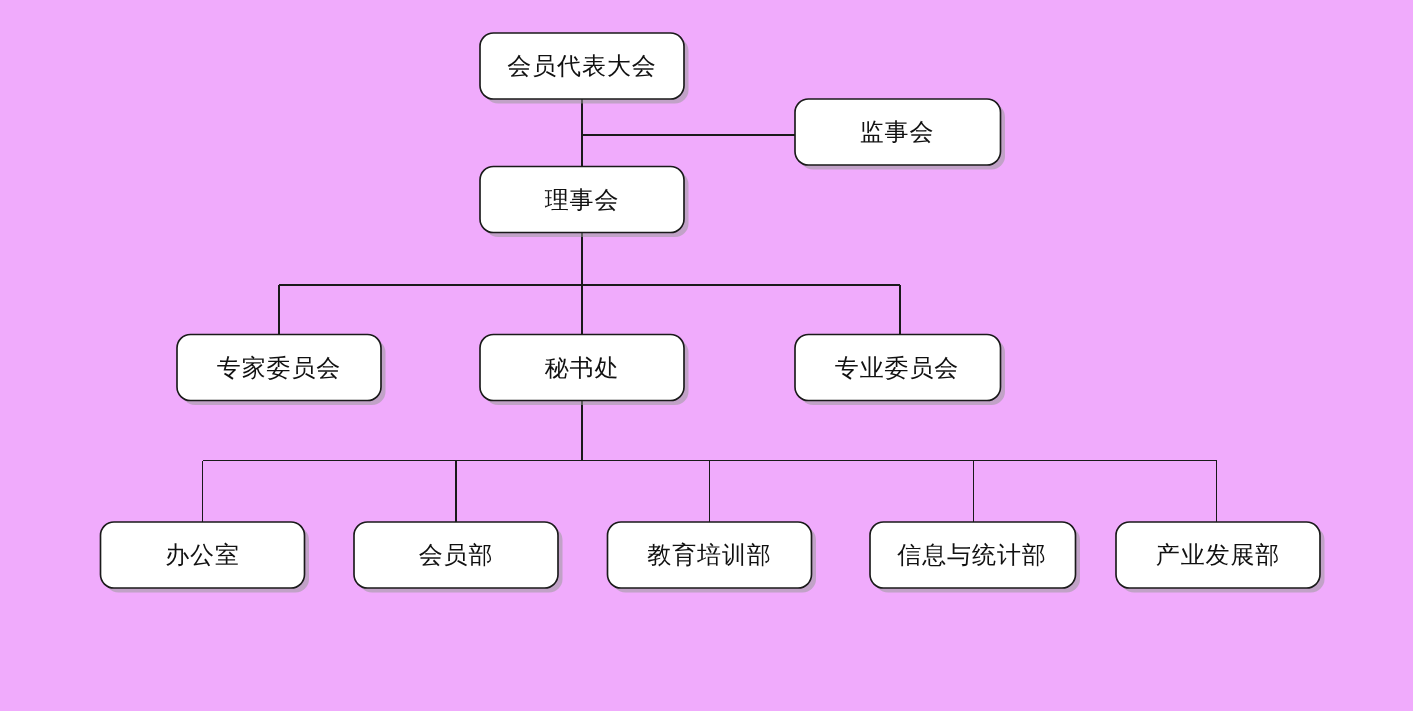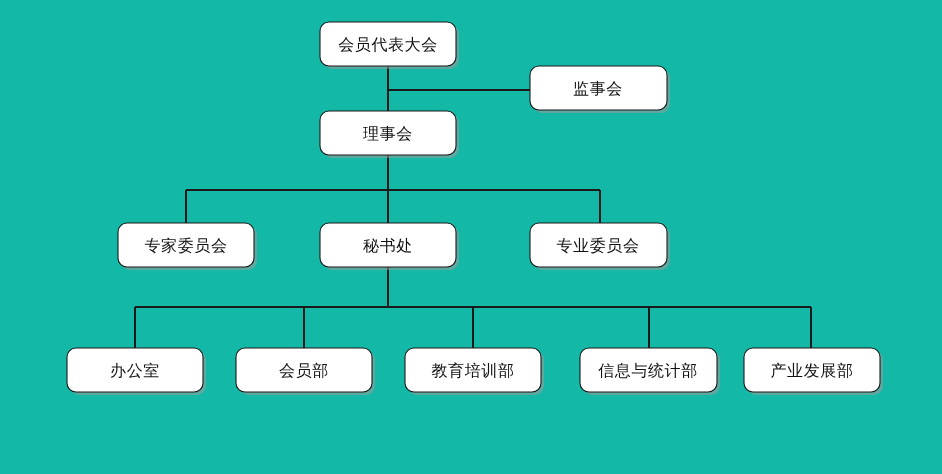--- a/index.html
+++ b/index.html
@@ -10,21 +10,21 @@
   body {
     width: 942px;
     height: 474px;
     overflow: hidden;
     font-family: "DejaVu Sans", "Liberation Sans", sans-serif;
   }
   #chart-root {
     position: relative;
     width: 942px;
     height: 474px;
-    background: #14b8a6;
+    background: #f0abfc;
   }
   svg.chart-canvas {
     position: absolute;
     top: 0;
     left: 0;
     width: 942px;
     height: 474px;
     display: block;
   }
   .node-box {

